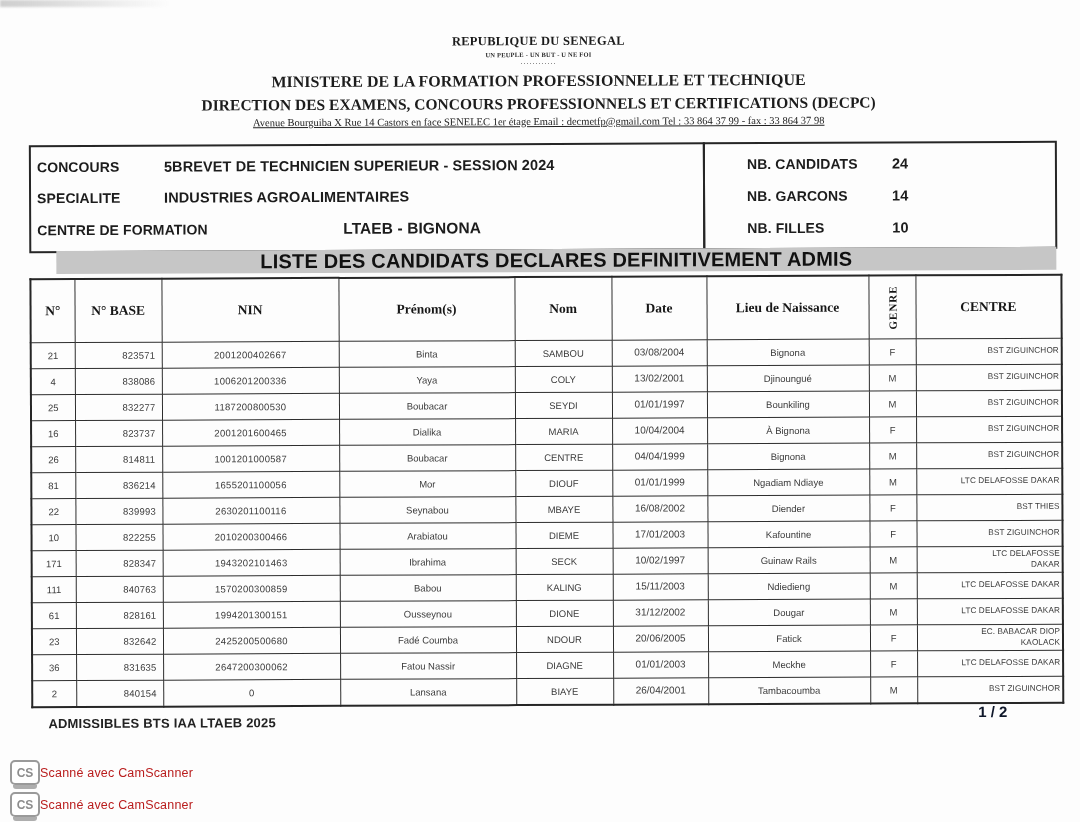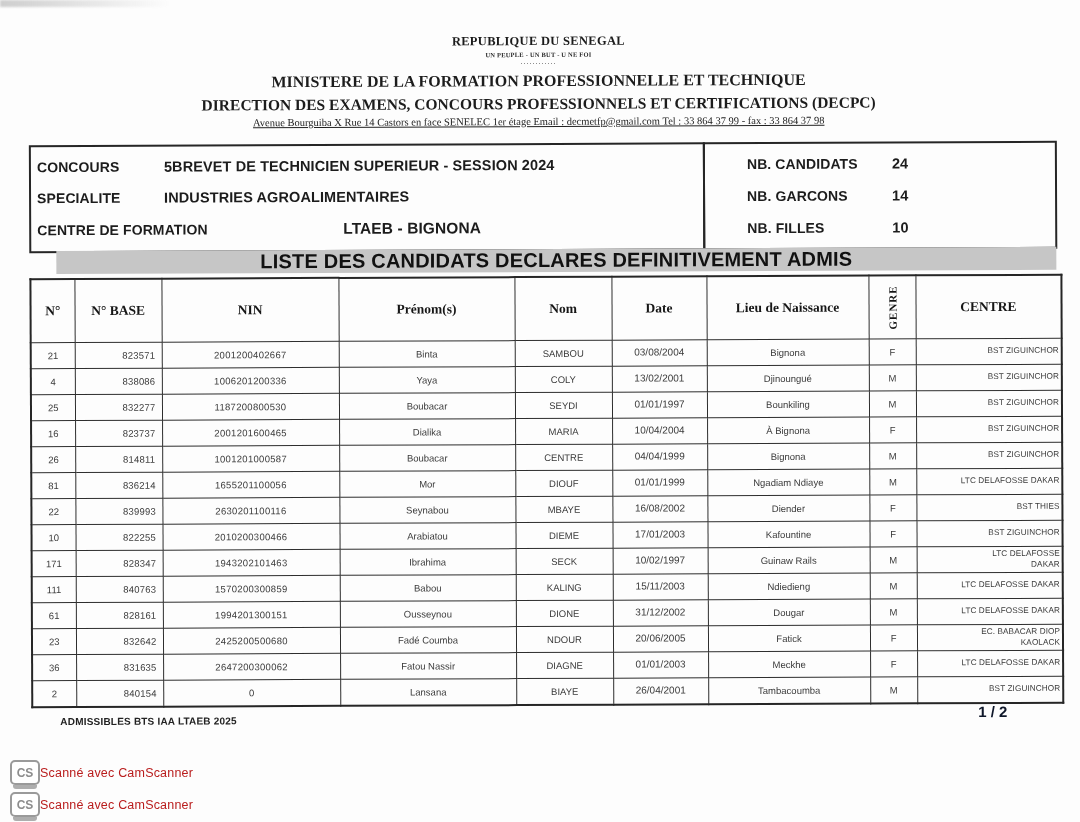--- a/index.html
+++ b/index.html
@@ -45,21 +45,21 @@
                        font-size:13.5px;text-align:center;vertical-align:middle;color:#161616;}
   .candidates td{height:23px;text-align:center;vertical-align:middle;font-size:9.5px;
                  color:#3a3a3a;padding:1px 2px;white-space:pre-line;line-height:1.25;}
   .candidates td.c1{letter-spacing:.2px;padding-left:43px;}
   .candidates td.c2{letter-spacing:.3px;}
   .candidates td.c5{font-size:10px;}
   .candidates td.c8{font-size:8.2px;letter-spacing:.1px;text-align:right;}
   .vert{display:inline-block;transform:rotate(-90deg);letter-spacing:1px;font-size:11px;}
 
   
-  .footer-left{position:absolute;left:59px;top:714px;font-size:10px;font-weight:700;
+  .footer-left{position:absolute;left:47px;top:714px;font-size:13px;font-weight:700;
                letter-spacing:.2px;color:#222;}
   .footer-page{position:absolute;right:74px;top:705px;font-size:15px;font-weight:700;color:#0f172a;}
 
   
   .wm{position:absolute;left:10px;display:flex;align-items:center;}
   .wm1{top:760px;}
   .wm2{top:792px;}
   .cs-icon{width:26px;height:21px;border:2.5px solid #9a9a9a;border-radius:5px;background:#fff;
            color:#8d8d8d;font-weight:700;font-size:12px;display:flex;align-items:center;
            justify-content:center;position:relative;flex:none;}

